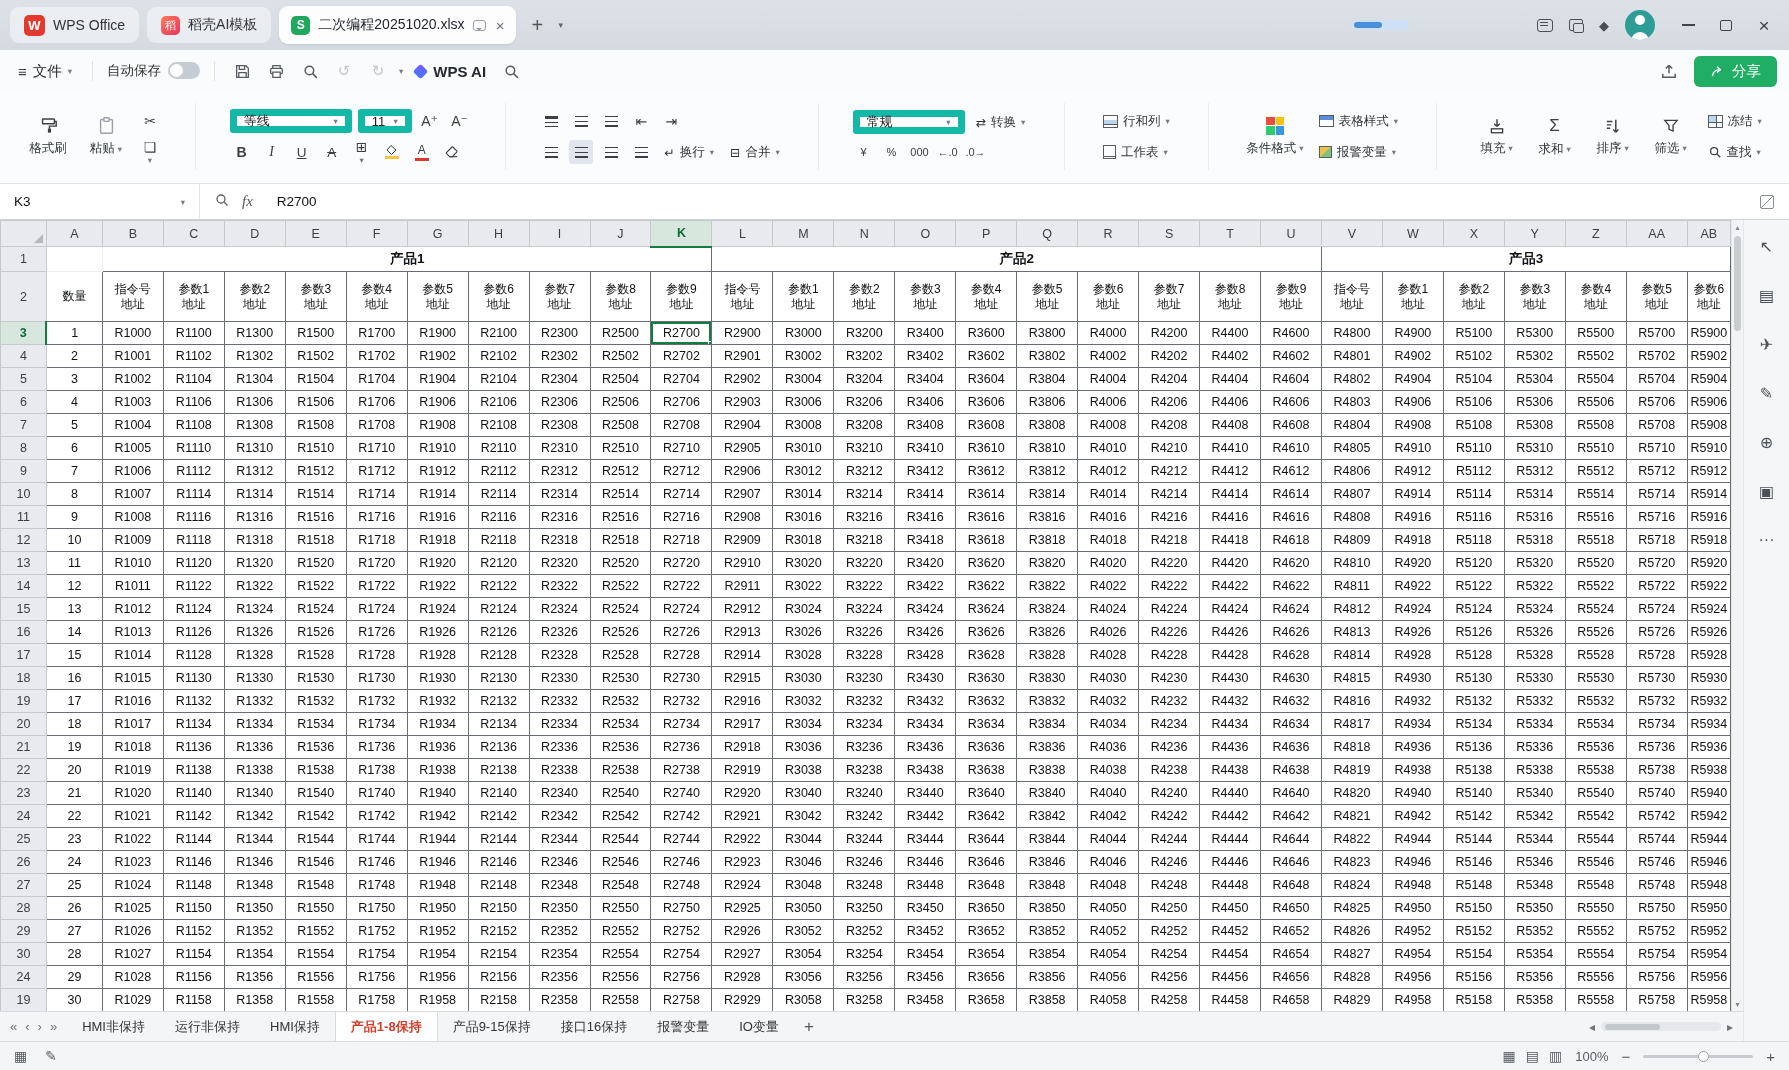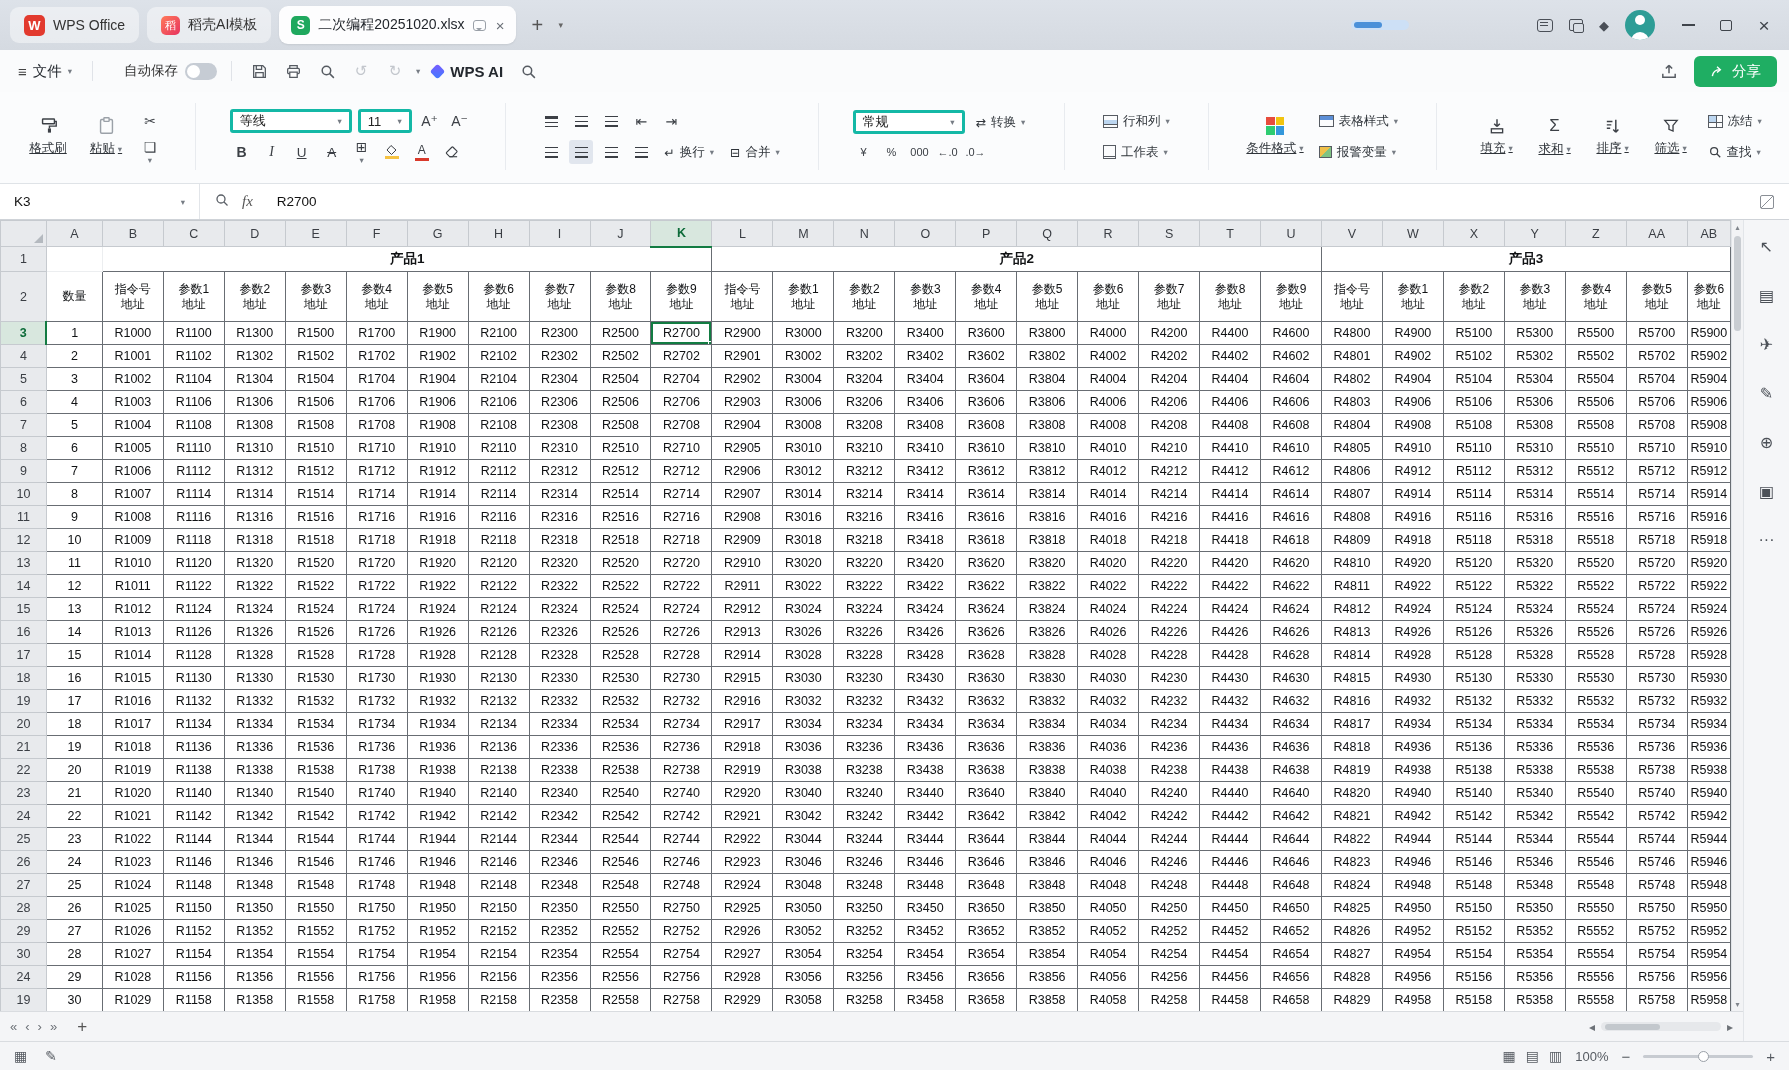--- a/index.html
+++ b/index.html
@@ -35,47 +35,47 @@
   .min-ic { width:13px; height:2px; background:#3f444b; }
   .max-ic { width:12px; height:11px; border:1.6px solid #3f444b; border-radius:2px; }
   .close-g { font-size:19px; line-height:1; }
 
   
   .menubar { height:42px; flex:0 0 auto; background:#fafbfc; display:flex; align-items:stretch; padding:0 12px; }
   .mleft { display:flex; align-items:center; gap:8px; }
   .filebtn { display:flex; align-items:center; gap:6px; font-size:14.5px; padding:0 6px; }
   .hamb { font-size:15px; color:#444; }
   .vdiv { width:1px; height:20px; background:#e0e3e8; margin:auto 6px; }
-  .autosave { display:flex; align-items:flex-end; gap:7px; font-size:13.5px; color:#333;margin-left:17px; }
+  .autosave { display:flex; align-items:flex-start; gap:7px; font-size:13.5px; color:#333; }
   .toggle { width:32px; height:17px; border-radius:9px; background:#c6ccd4; position:relative; }
   .toggle::after { content:""; position:absolute; left:2px; top:2px; width:13px; height:13px; border-radius:50%; background:#fff; }
   .qicon { width:26px; height:26px; display:flex; align-items:center; justify-content:center; color:#565b62; align-self:center; font-size:15px; }
   .qicon.dis { color:#c3c7cd; }
   .mtabs { display:flex; align-items:stretch; margin-left:12px; }
   .mtab { display:flex; align-items:center; padding:0 13px; font-size:15px; color:#2a2e34; position:relative; }
   .mtab.active { color:#d23f31; font-weight:700; }
   .mtab.active::after { content:""; position:absolute; left:10px; right:10px; bottom:0; height:3px; background:#d23f31; border-radius:2px; }
   .wpsai { display:flex; align-items:center; gap:7px; font-weight:700; font-size:15px; padding:0 12px; }
   .ai-ic { width:11px; height:11px; background:linear-gradient(135deg,#7a5bff,#3f7bff); transform:rotate(45deg); border-radius:3px; }
   .mright { margin-left:auto; display:flex; align-items:center; gap:16px; }
   .sharebtn { height:31px; background:#1fae63; color:#fff; border-radius:6px; display:flex; align-items:center; gap:7px; padding:0 16px; font-size:14.5px; }
   .upload-ic { color:#565b62; display:flex; }
 
   
   .ribbon { height:92px; flex:0 0 auto; background:#fbfcfd; border-bottom:1px solid #dfe3e7; display:flex; padding:5px 14px 7px; }
   .ribbon-inner { display:flex; flex:1; justify-content:space-between; }
   .rgroup { display:flex; gap:6px; padding:2px 8px; align-items:center; }
   .rdiv { width:1px; background:#e8ebef; margin:6px 0; }
   .rstack { min-width:52px; display:flex; flex-direction:column; align-items:center; justify-content:center; gap:5px; border-radius:4px; padding:2px 4px; color:#3c4046; }
-  .rstack .lbl { font-size:12.5px; color:#2f343a; display:flex; align-items:center; gap:3px; white-space:nowrap;text-decoration:underline; }
+  .rstack .lbl { font-size:12.5px; color:#2f343a; display:flex; align-items:center; gap:3px; white-space:nowrap; }
   .rcols { display:flex; flex-direction:column; justify-content:center; gap:7px; }
   .rrow { display:flex; align-items:center; gap:6px; }
   .rbtn { min-width:24px; height:24px; display:flex; align-items:center; justify-content:center; border-radius:3px; color:#3c4046; font-size:14px; padding:0 3px; flex-direction:column; }
   .rbtn.active { background:#e1e6ee; }
-  .selbox { height:24px; border:3px solid #14b8a6; border-radius:3px; background:#fff; display:flex; align-items:center; justify-content:space-between; padding:0 7px; font-size:13px; color:#222; gap:6px; }
+  .selbox { height:24px; border:7px solid #14b8a6; border-radius:3px; background:#fff; display:flex; align-items:center; justify-content:space-between; padding:0 7px; font-size:13px; color:#222; gap:6px; }
   .caret { font-size:8.5px; color:#767c84; }
   .lblbtn { display:flex; align-items:center; gap:5px; font-size:12.5px; color:#2f343a; height:24px; padding:0 5px; border-radius:3px; white-space:nowrap; }
   .cbar { display:block; width:14px; height:3px; margin-top:1px; }
   .bars { width:13px; height:11px; background:repeating-linear-gradient(to bottom, currentColor 0 1.5px, transparent 1.5px 4.6px); }
   .vtop { border-top:1.8px solid currentColor; }
   .vbot { border-bottom:1.8px solid currentColor; }
   .bold-g { font-weight:700; font-size:14px; }
   .ital-g { font-style:italic; font-family:"Liberation Serif",serif; font-size:14px; }
   .und-g { text-decoration:underline; font-size:13.5px; }
   .strike-g { text-decoration:line-through; font-size:13.5px; }
@@ -1567,20 +1567,30 @@
           <span class="vs-arrow">▾</span>
         </div>
       </div>
       <div class="tabbar">
         <div class="tnav">
           <span>«</span>
           <span>‹</span>
           <span>›</span>
           <span>»</span>
         </div>
+        <div class="stabs" id="stabs">
+            <div class="stab">HMI非保持</div>
+            <div class="stab">运行非保持</div>
+            <div class="stab">HMI保持</div>
+            <div class="stab active">产品1-8保持</div>
+            <div class="stab">产品9-15保持</div>
+            <div class="stab">接口16保持</div>
+            <div class="stab">报警变量</div>
+            <div class="stab">IO变量</div>
+          </div>
         <div class="addtab">+</div>
         <div class="hscroll">
           <span>◂</span>
           <span class="hs-track">
               <span class="hs-thumb"></span>
             </span>
           <span>▸</span>
         </div>
       </div>
     </div>

